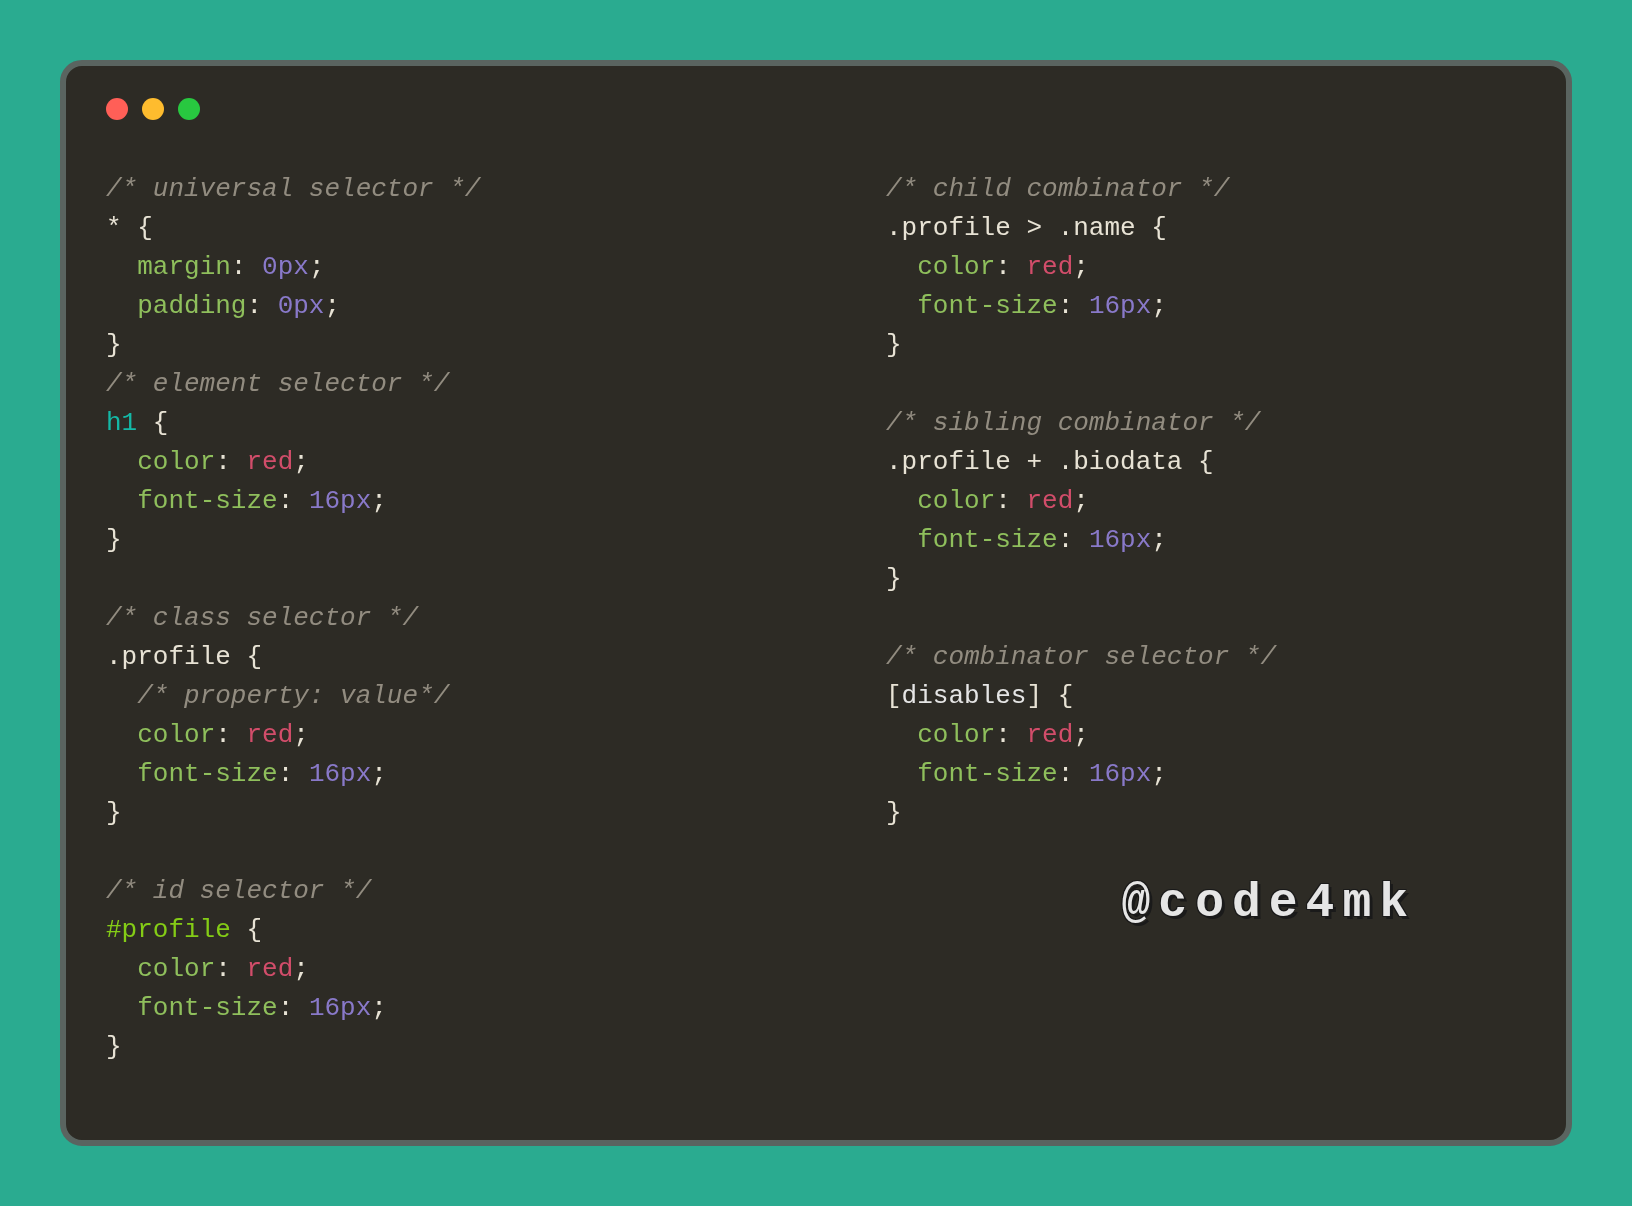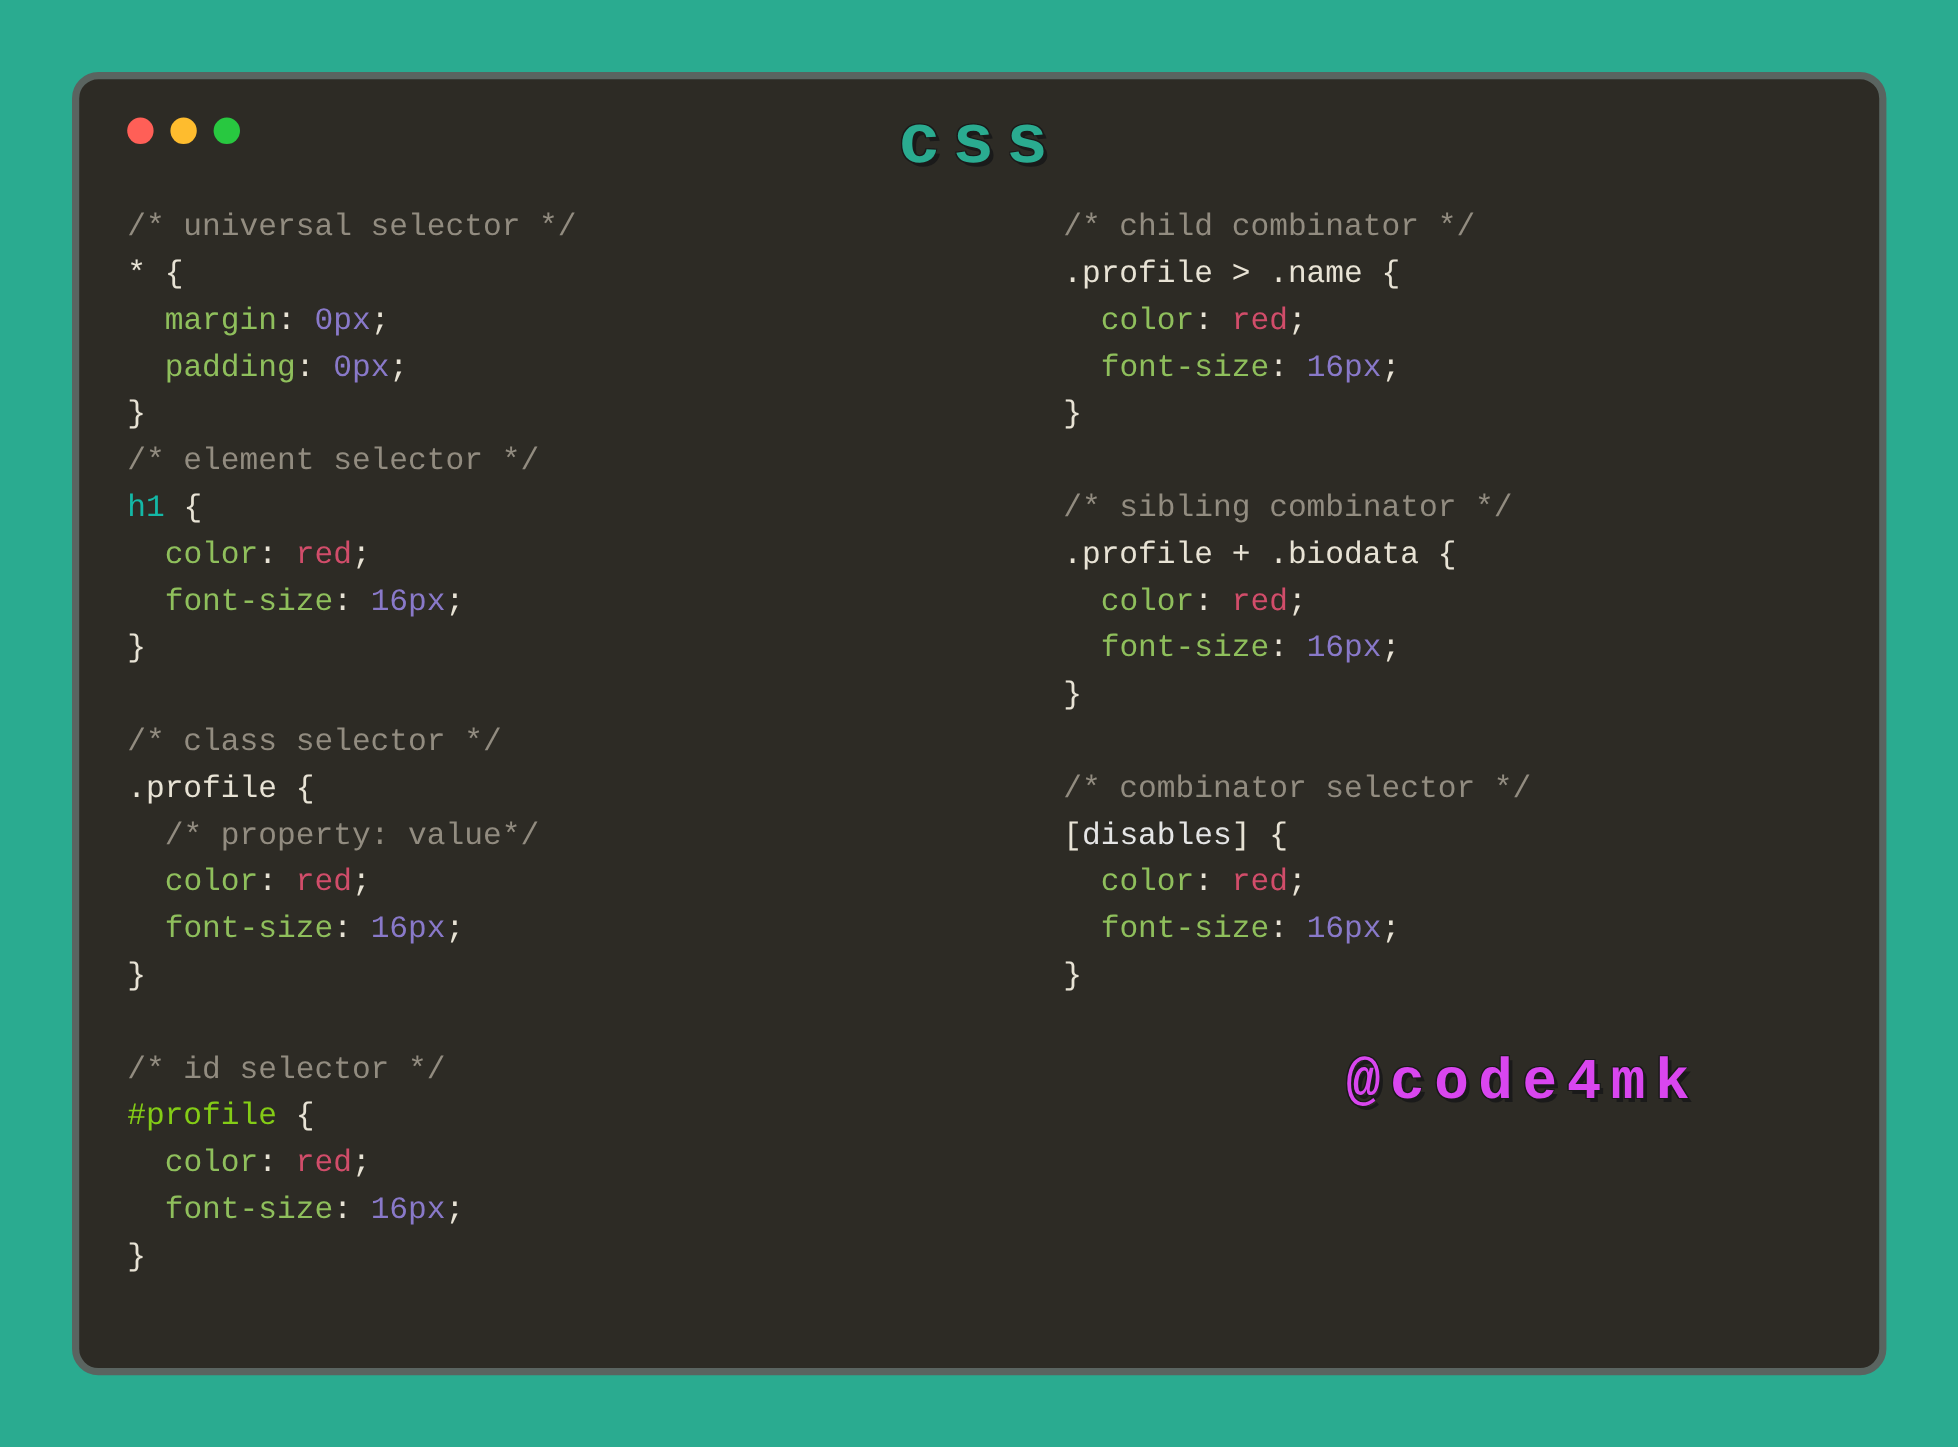--- a/index.html
+++ b/index.html
@@ -47,53 +47,52 @@
   }
   .columns {
     display: flex;
     gap: 80px;
     margin-top: 50px;
     font-size: 26px;
     line-height: 1.5;
   }
   .col { flex: 1; white-space: pre; }
   .col-right { padding-left: 60px; }
-  .comment { color: #928c80; }
+  .comment { color: #928c80; font-style: italic; }
   .prop { color: #8fbf5c; }
   .val-red { color: #d14d6a; }
   .val-purple { color: #8979c9; }
   .tag { color: #14b8a6; }
   .brace { color: #e8e3d5; }
   .white { color: #e8e3d5; }
   .class-sel { color: #e8e3d5; }
   .id-sel { color: #84cc16; }
   .attr-sel { color: #e5e5e5; }
   .handle {
     position: absolute;
     right: 150px;
     bottom: 210px;
     font-size: 48px;
     font-weight: 700;
-    color: #d946ef;
+    color: #e5e5e5;
     letter-spacing: 8px;
     text-shadow: 3px 3px 0 #1a1a1a, -1px -1px 0 #1a1a1a, 1px -1px 0 #1a1a1a, -1px 1px 0 #1a1a1a;
     font-family: "Courier New", monospace;
   }
 </style>
 </head>
 <body>
 
 <div class="window">
   <div class="traffic-lights">
     <div class="traffic-light red"></div>
     <div class="traffic-light yellow"></div>
     <div class="traffic-light green"></div>
   </div>
 
-  <div class="title">css</div>
 
   <div class="columns">
 
     <div class="col"><span class="comment">/* universal selector */</span>
 <span class="white">* </span><span class="brace">{</span>
   <span class="prop">margin</span><span class="white">: </span><span class="val-purple">0px</span><span class="white">;</span>
   <span class="prop">padding</span><span class="white">: </span><span class="val-purple">0px</span><span class="white">;</span>
 <span class="brace">}</span>
 <span class="comment">/* element selector */</span>
 <span class="tag">h1</span><span class="brace"> {</span>

